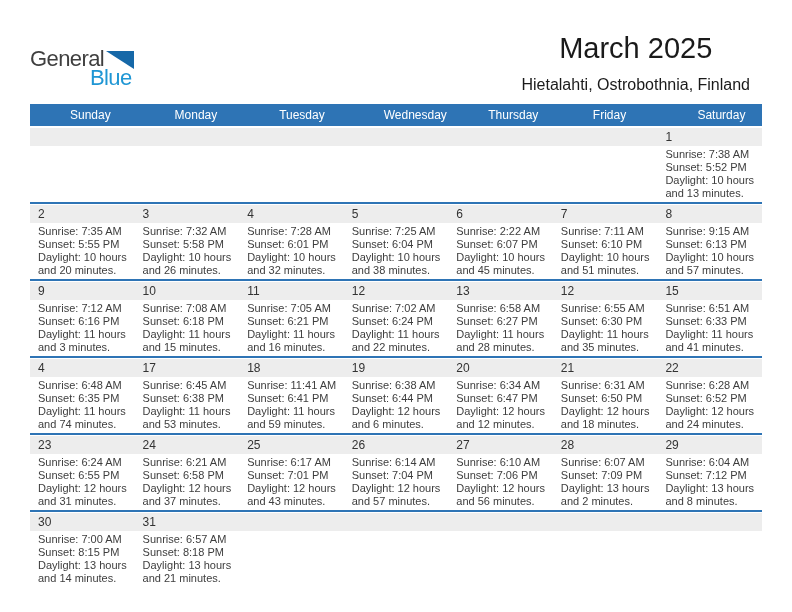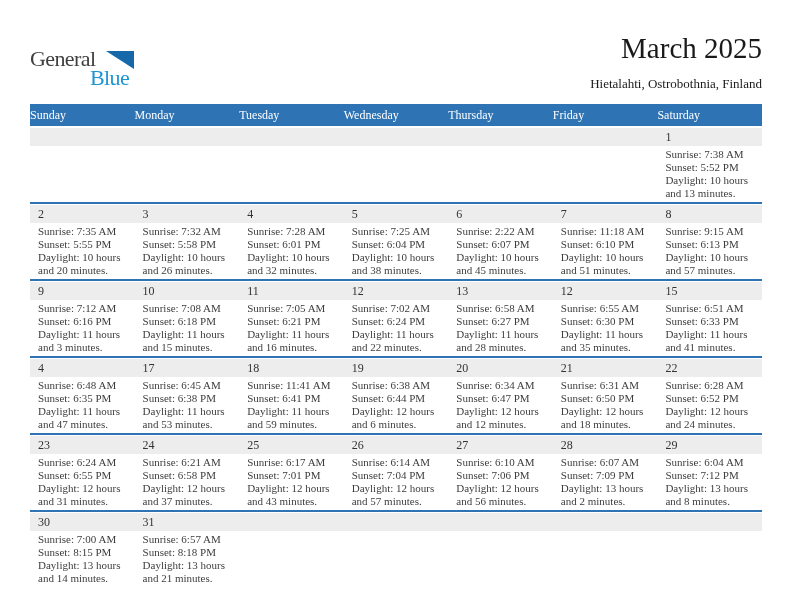--- a/index.html
+++ b/index.html
@@ -1,45 +1,45 @@
 <!DOCTYPE html>
 <html style="--blue: #2E74B5; --stripe: #EDEDED; --title-color: #1A1A1A; --cell-text: #3D3D3D; --logo-dark: #3F3F3F; --logo-blue: #1F96D4; --logo-tri: #1668A8;"><head>
 <meta charset="utf-8">
 <style>
   html,body { margin:0; padding:0; background:#fff; }
   .page {
     position:relative; width:792px; height:588px; background:#ffffff;
-    font-family:Liberation Serif, serif; overflow:hidden;
+    font-family:Liberation Sans, sans-serif; overflow:hidden;
   }
   
   .logo { position:absolute; left:30px; top:46px; width:120px; height:48px; }
   .logo-general {
     position:absolute; left:0; top:0; font-size:22px; letter-spacing:-0.6px;
     color:var(--logo-dark); font-weight:400;
   }
   .logo-triangle {
     position:absolute; left:76px; top:5px; width:28px; height:18px;
     background:var(--logo-tri);
     clip-path:polygon(0 0, 100% 0, 100% 100%);
   }
   .logo-blue {
     position:absolute; left:60px; top:19px; font-size:22px; letter-spacing:-0.6px;
     color:var(--logo-blue); font-weight:400;
   }
   
-  .titles { position:absolute; right:30px; top:32px; text-align:right; }
+  .titles { position:absolute; right:42px; top:32px; text-align:center; }
   .title { font-size:29px; color:var(--title-color); font-weight:400; }
-  .subtitle { font-size:13px; color:var(--title-color); margin-top:11px; font-weight:400; }
+  .subtitle { font-size:16px; color:var(--title-color); margin-top:11px; font-weight:400; }
   
   .calendar { position:absolute; left:30px; top:104px; width:732px; }
   .day-header-row {
     display:grid; grid-template-columns:repeat(7,1fr);
     background:var(--blue); height:22px; align-items:center; margin-bottom:2px;
   }
-  .day-header { color:#ffffff; font-size:12px; padding-left:0; }
+  .day-header { color:#ffffff; font-size:12px; padding-left:0;margin-left:40px; }
   .week-row {
     display:grid; grid-template-columns:repeat(7,1fr);
     border-bottom:2px solid var(--blue); margin-bottom:1px;
   }
   .week-row.last { border-bottom:none; }
   .day-cell { overflow:hidden; }
   .day-num {
     background:var(--stripe); height:18px; line-height:18px;
     font-size:12px; color:#333333; padding-left:8px;
   }
@@ -150,21 +150,21 @@
             <div class="day-body">
               <div class="line">Sunrise: 2:22 AM</div>
               <div class="line">Sunset: 6:07 PM</div>
               <div class="line">Daylight: 10 hours</div>
               <div class="line">and 45 minutes.</div>
             </div>
           </div>
           <div class="day-cell">
             <div class="day-num">7</div>
             <div class="day-body">
-              <div class="line">Sunrise: 11:18 AM</div>
+              <div class="line">Sunrise: 7:11 AM</div>
               <div class="line">Sunset: 6:10 PM</div>
               <div class="line">Daylight: 10 hours</div>
               <div class="line">and 51 minutes.</div>
             </div>
           </div>
           <div class="day-cell">
             <div class="day-num">8</div>
             <div class="day-body">
               <div class="line">Sunrise: 9:15 AM</div>
               <div class="line">Sunset: 6:13 PM</div>
@@ -238,21 +238,21 @@
             </div>
           </div>
         </div>
         <div class="week-row">
           <div class="day-cell">
             <div class="day-num">4</div>
             <div class="day-body">
               <div class="line">Sunrise: 6:48 AM</div>
               <div class="line">Sunset: 6:35 PM</div>
               <div class="line">Daylight: 11 hours</div>
-              <div class="line">and 47 minutes.</div>
+              <div class="line">and 74 minutes.</div>
             </div>
           </div>
           <div class="day-cell">
             <div class="day-num">17</div>
             <div class="day-body">
               <div class="line">Sunrise: 6:45 AM</div>
               <div class="line">Sunset: 6:38 PM</div>
               <div class="line">Daylight: 11 hours</div>
               <div class="line">and 53 minutes.</div>
             </div>

